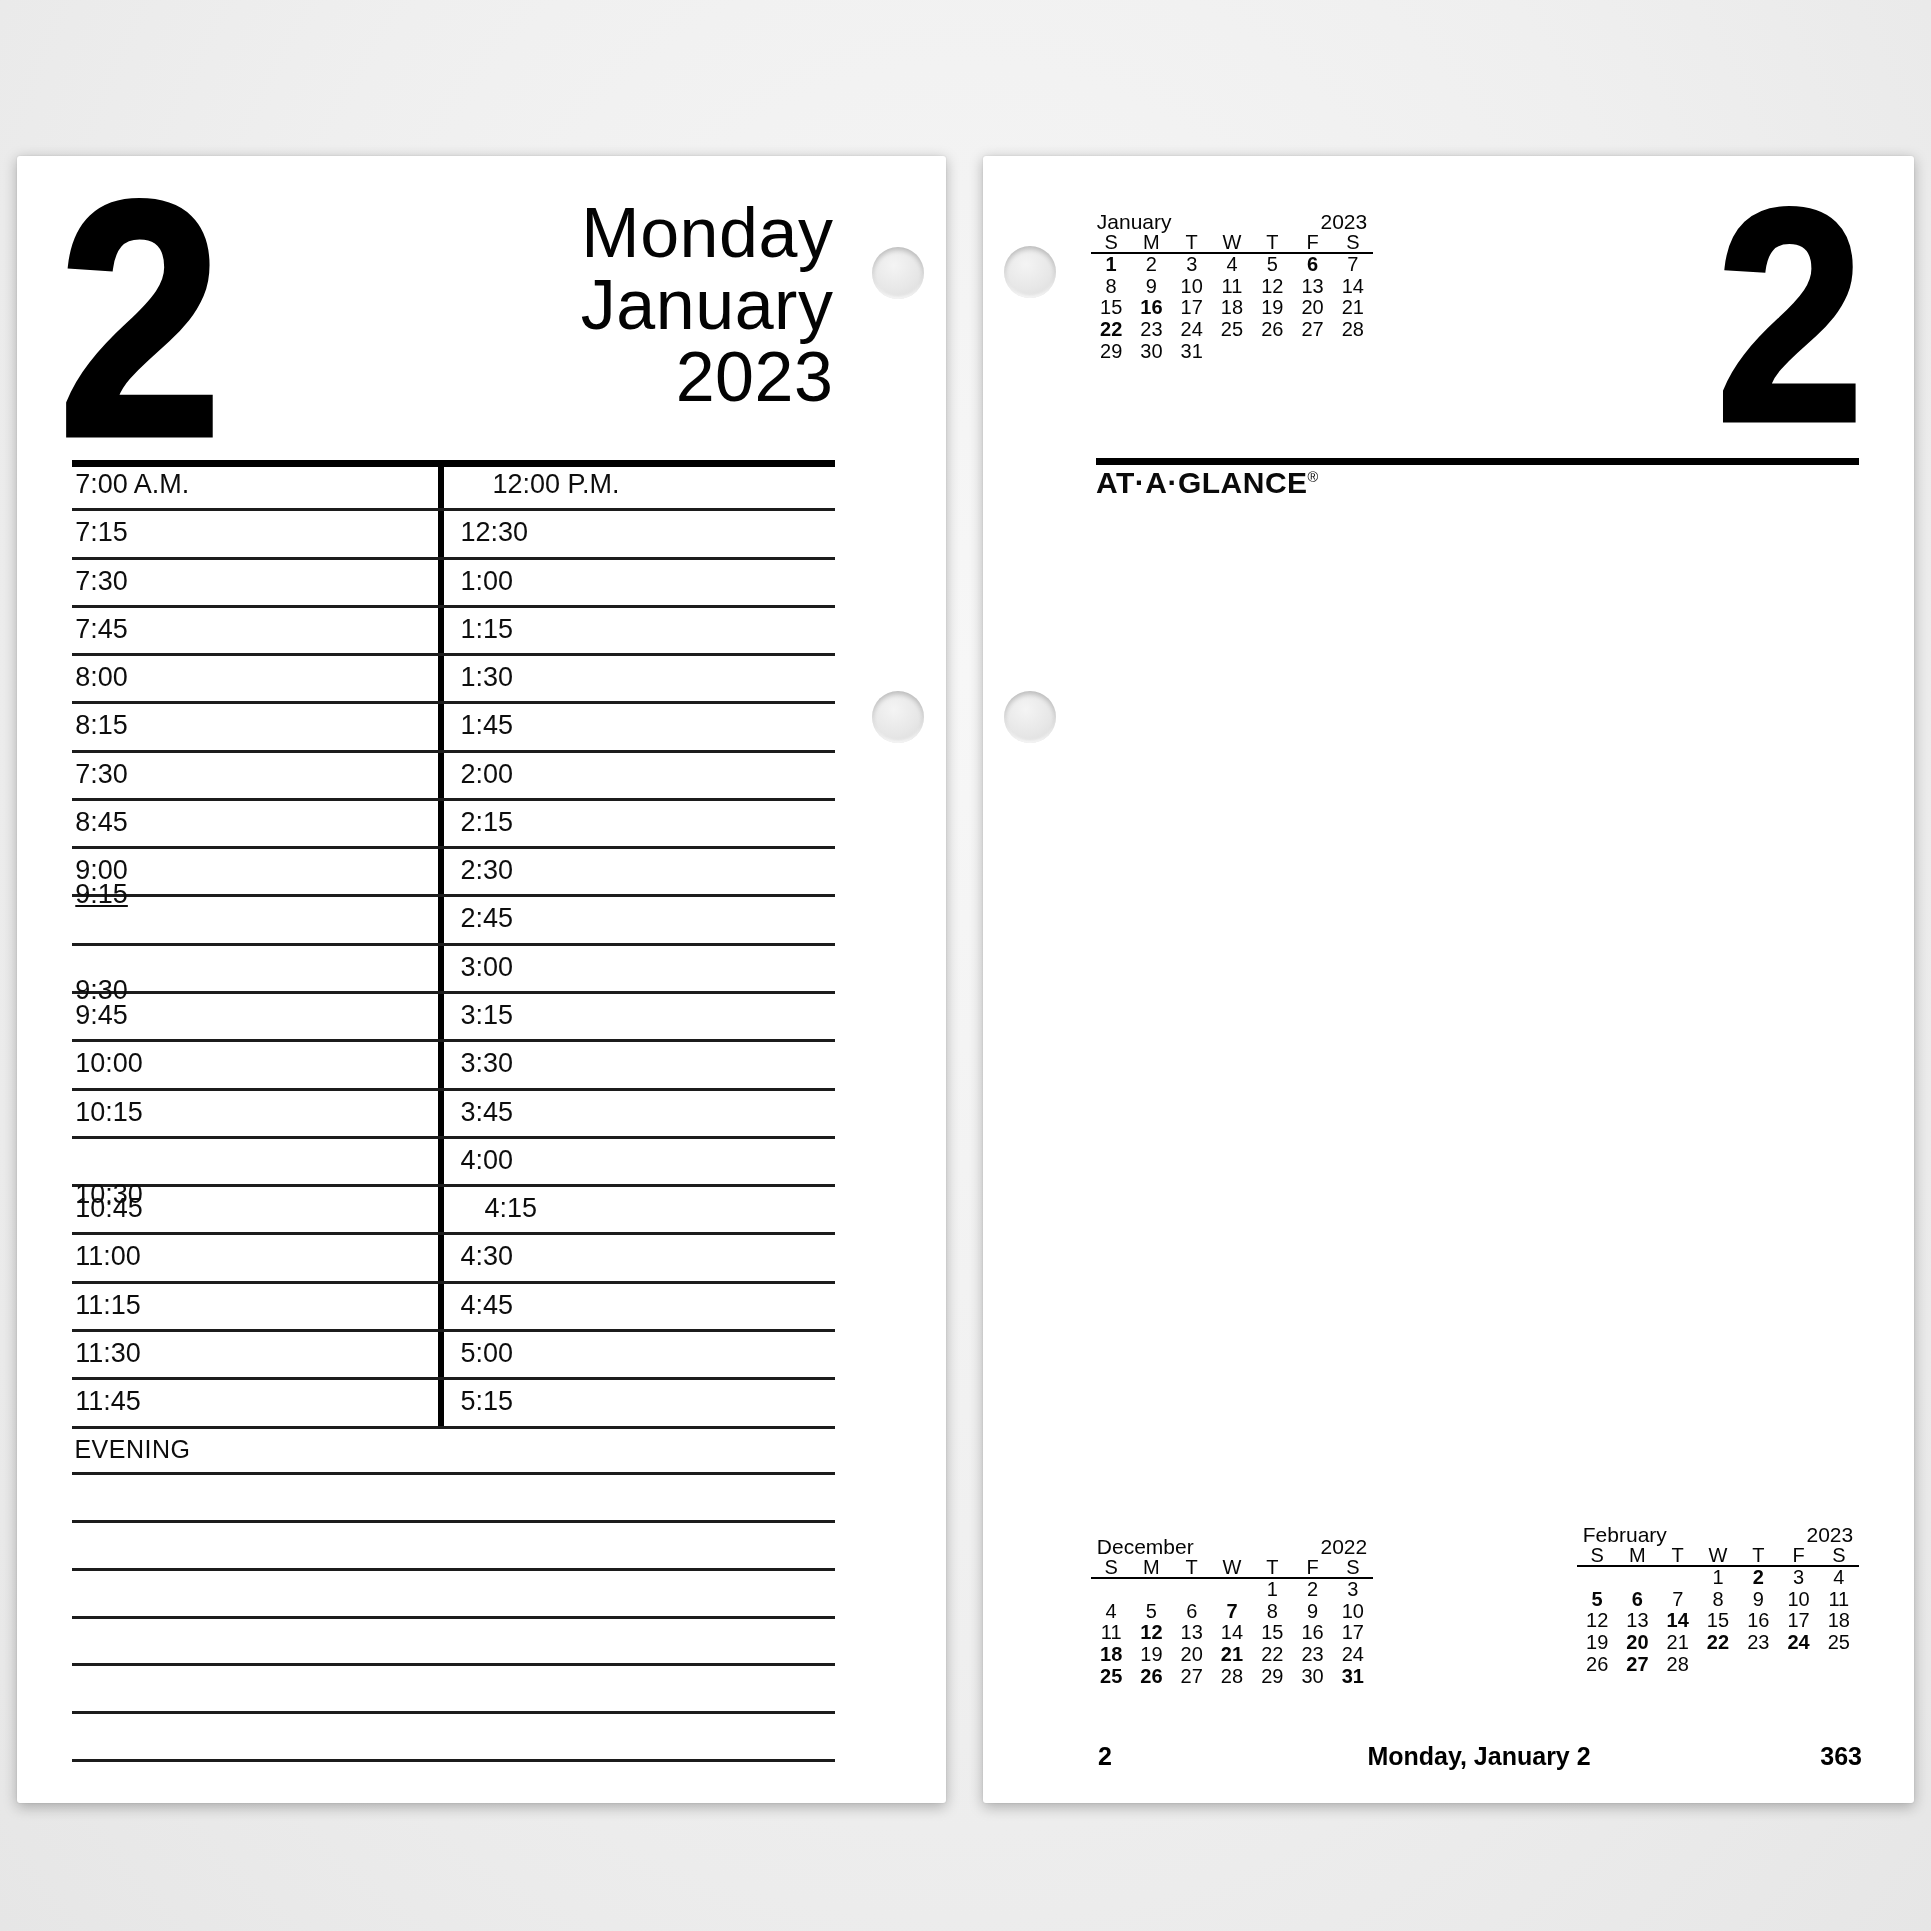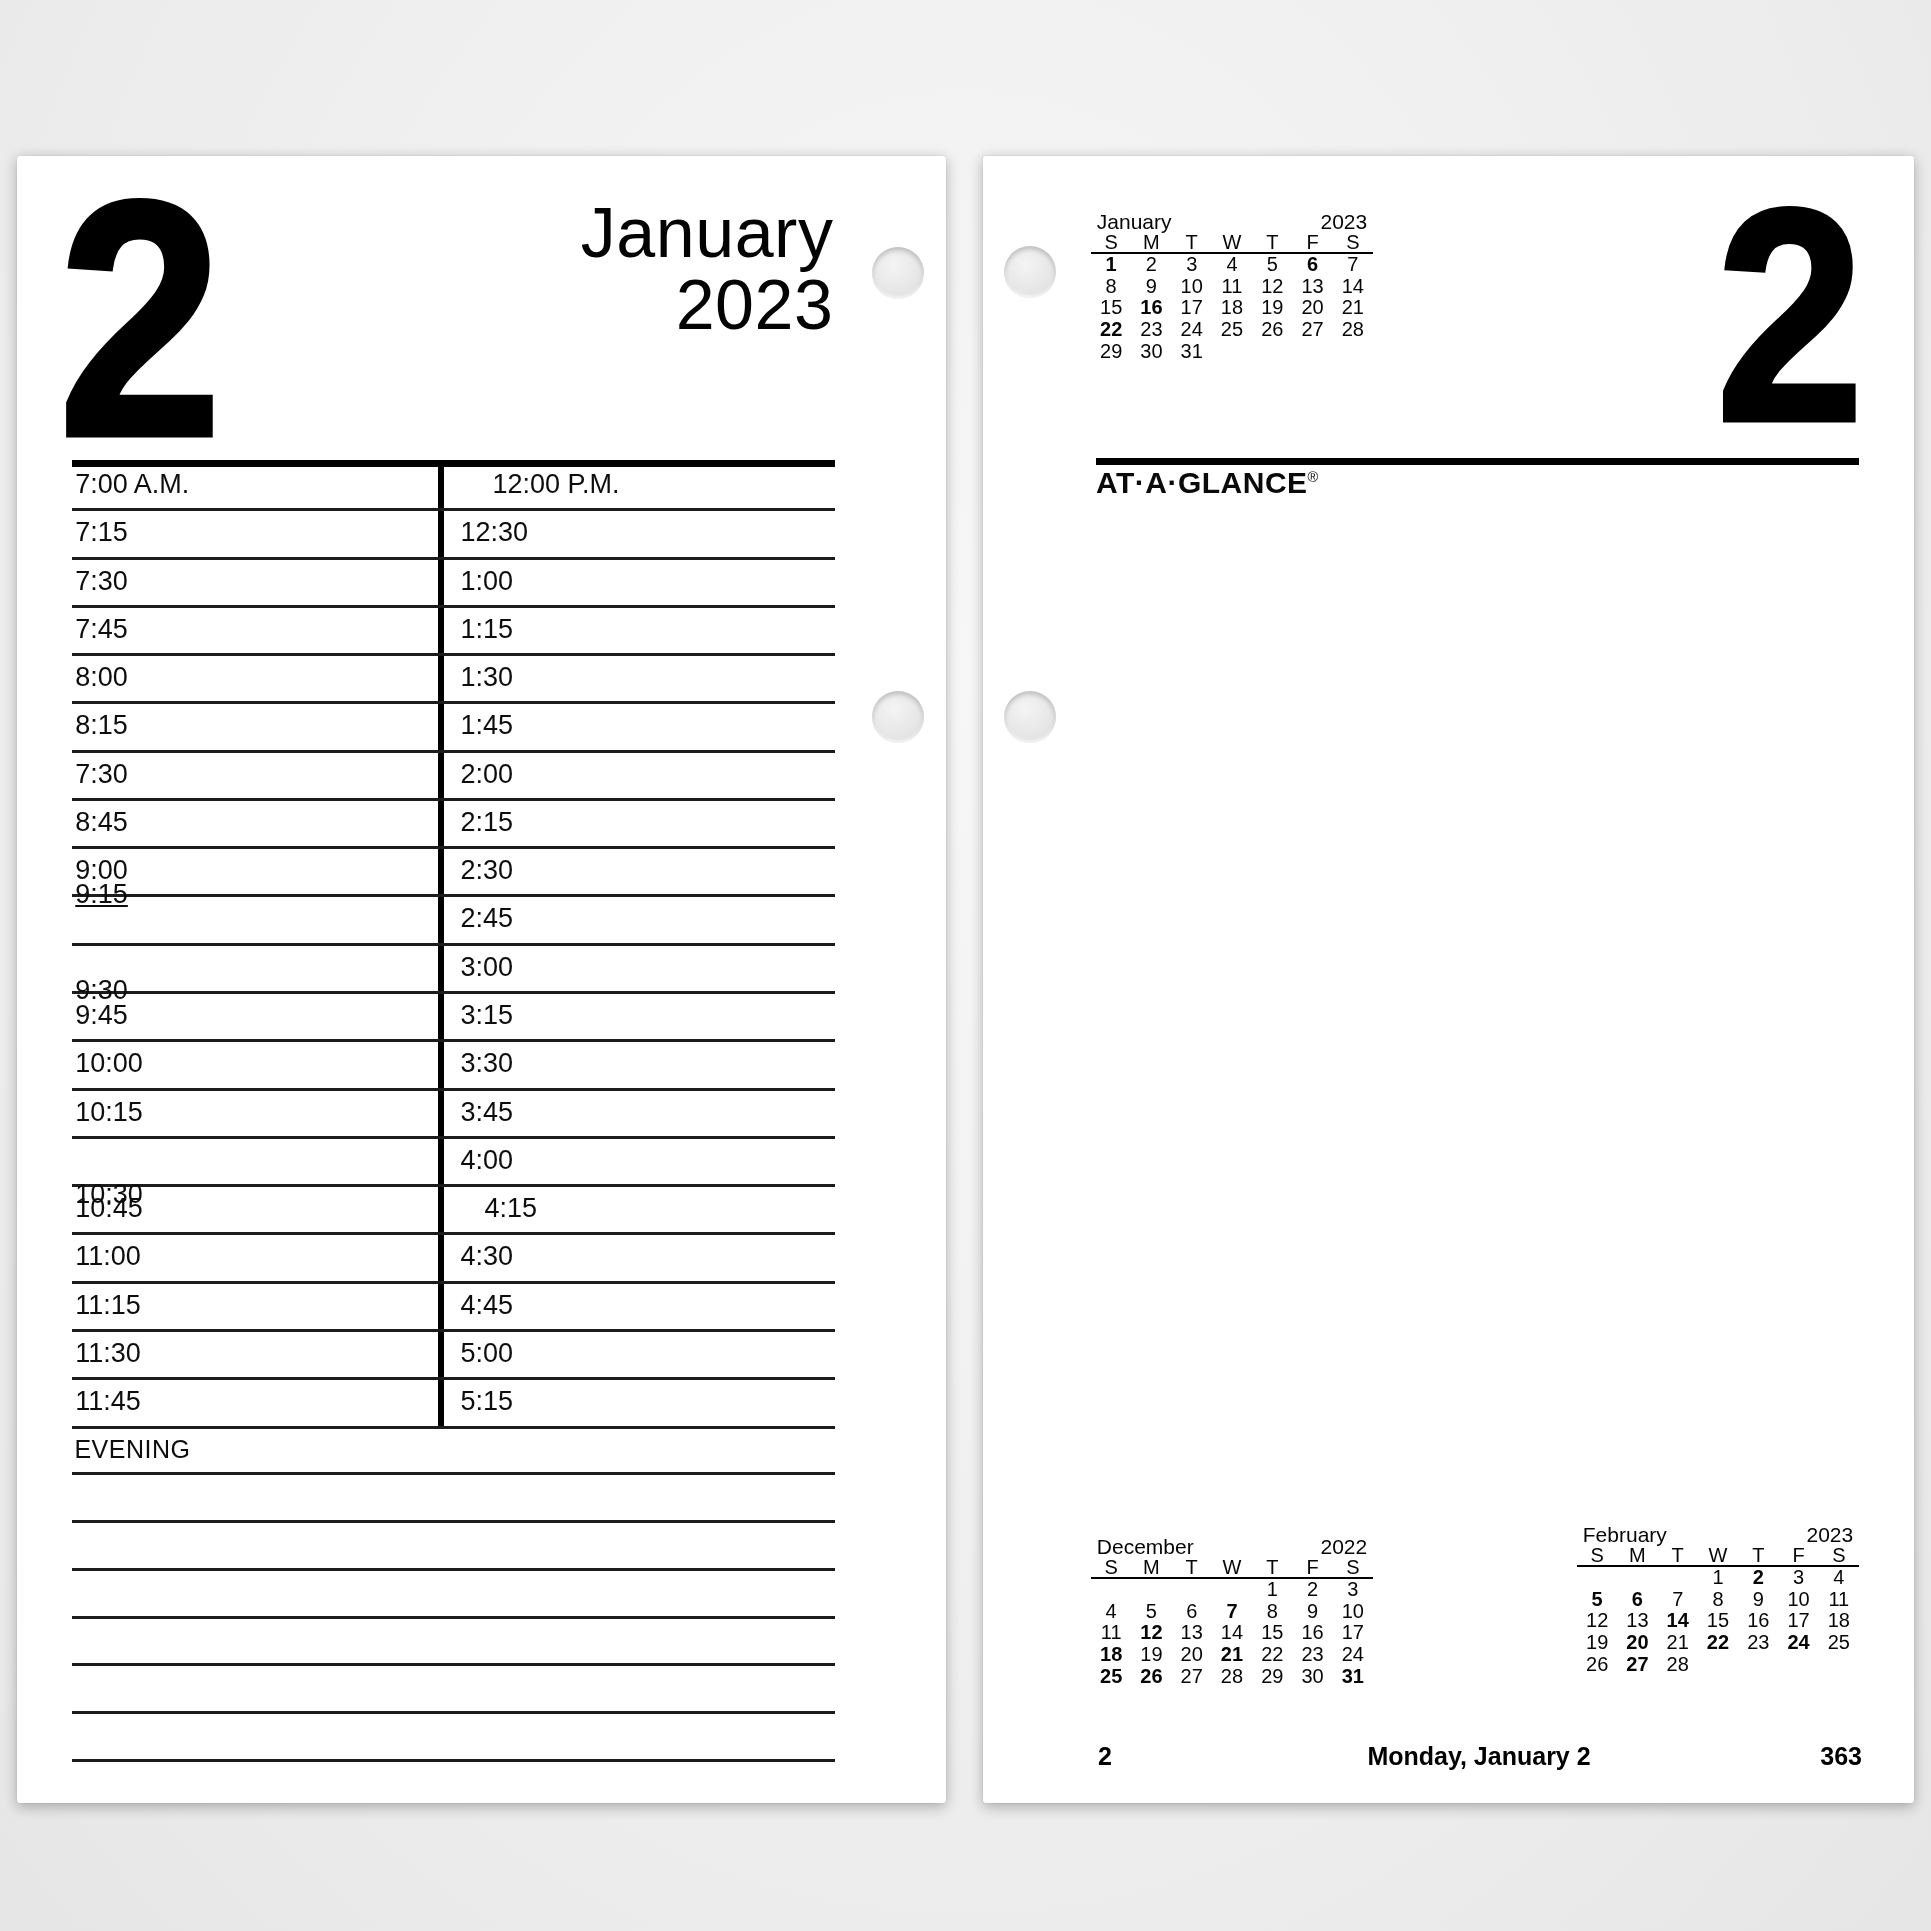--- a/index.html
+++ b/index.html
@@ -80,20 +80,21 @@
   .footer .fr{position:absolute;right:0;}
 </style>
 </head>
 <body>
 
 <div class="page page-left">
 
   <div class="big-day">2</div>
 
   <div class="date-block">
+    <div>Monday</div>
     <div>January</div>
     <div>2023</div>
   </div>
 
   <div class="rule-thick left-rule"></div>
 
   <div class="sched" id="sched">
     <div class="vdiv"></div>
   <div class="hline" style="top:48px;"></div>
       <div class="slot am" style="top:0px;">7:00 A.M.</div>

